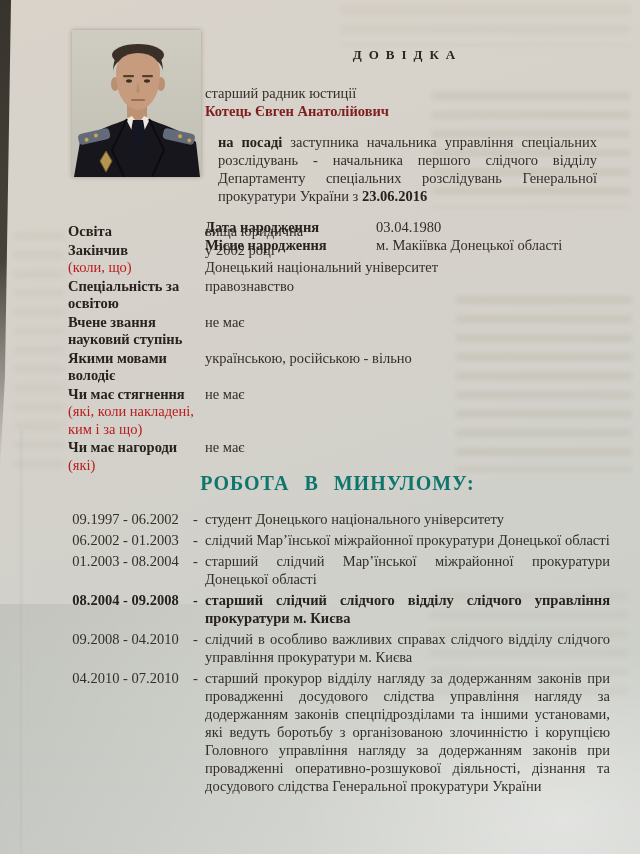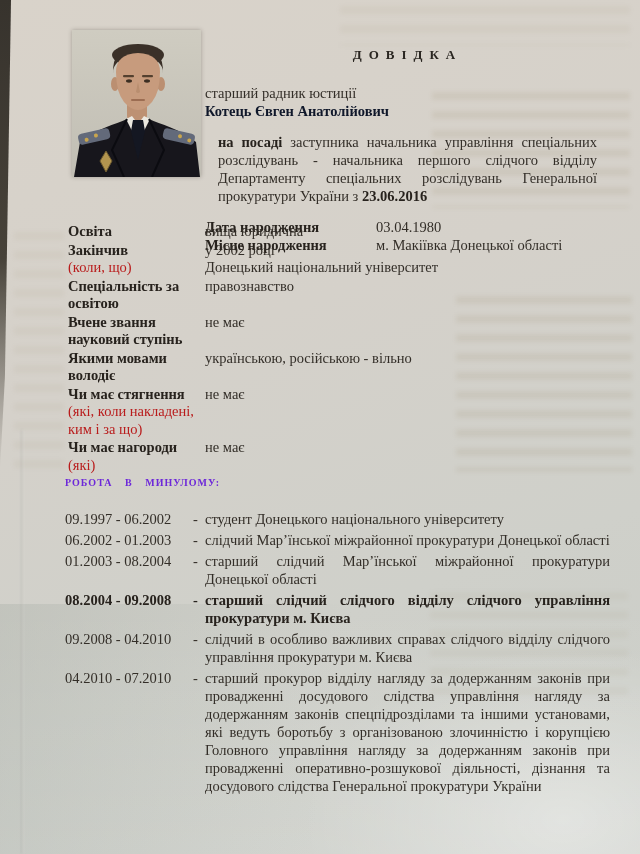--- a/index.html
+++ b/index.html
@@ -47,40 +47,40 @@
     font-weight:bold;font-size:13px;letter-spacing:7px;color:#2a2621;
   }
   .photo{
     position:absolute;left:72px;top:30px;width:129px;height:147px;
     box-shadow:0 0 4px rgba(60,55,45,0.35);
   }
   .photo svg{display:block;width:129px;height:147px;}
 
   .intro{position:absolute;left:205px;top:84px;width:405px;}
   .intro .rank{margin:0;}
-  .intro .name{margin:0;font-weight:bold;color:#0f172a;}
+  .intro .name{margin:0;font-weight:bold;color:#7f1d1d;}
   .intro .pos{margin:13px;text-align:justify;text-align-last:left;}
   .bold-inline{font-weight:bold;color:#27221d;}
   .birthrow{display:flex;gap:36px;}
   .birthlabel{flex:none;width:135px;font-weight:bold;color:#27221d;}
 
   .fields{position:absolute;left:68px;top:223px;width:542px;}
   .frow{display:flex;margin:0 0 1px 0;}
   .flabel{flex:none;width:137px;font-weight:bold;line-height:17.5px;color:#27221d;}
   .fnote{font-weight:normal;color:#b91c1c;display:block;}
   .fvalue{flex:1;line-height:17.5px;}
   .fvalue .v2{display:block;}
 
   .work{position:absolute;left:65px;top:473px;width:545px;}
   .work-heading{
-    font-weight:bold;font-size:10px;color:#6d28d9;
+    text-align:center;font-weight:bold;font-size:20px;color:#0f766e;
     letter-spacing:1px;word-spacing:9px;margin:0 0 17px 0;line-height:20px;
   }
   .entry{display:flex;margin:0 0 3px 0;}
-  .entry .period{flex:none;width:121px;}
+  .entry .period{flex:none;width:121px;text-align:center;}
   .entry .dash{flex:none;width:19px;text-align:center;}
   .entry .desc{flex:1;text-align:justify;text-align-last:left;}
   .entry.bold{font-weight:bold;color:#27221d;}
 </style>
 </head>
 <body>
 
 <div class="paper"></div>
 <div class="bottom-shade"></div>
 

